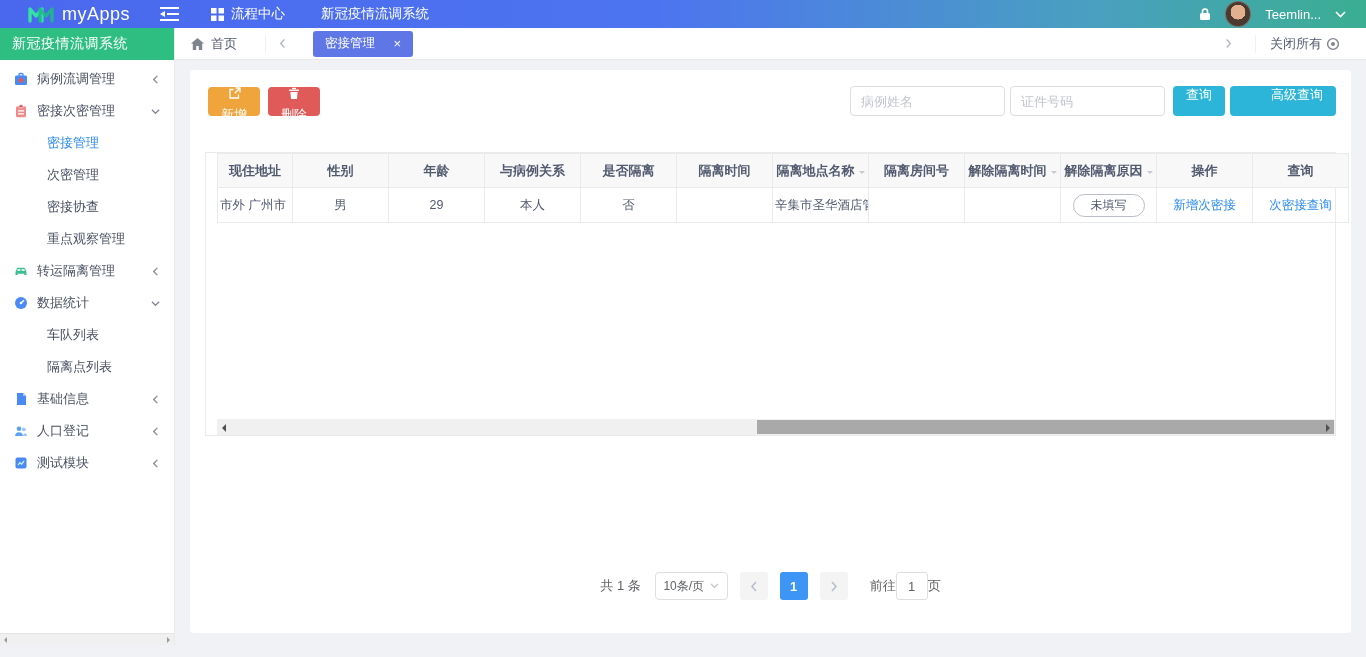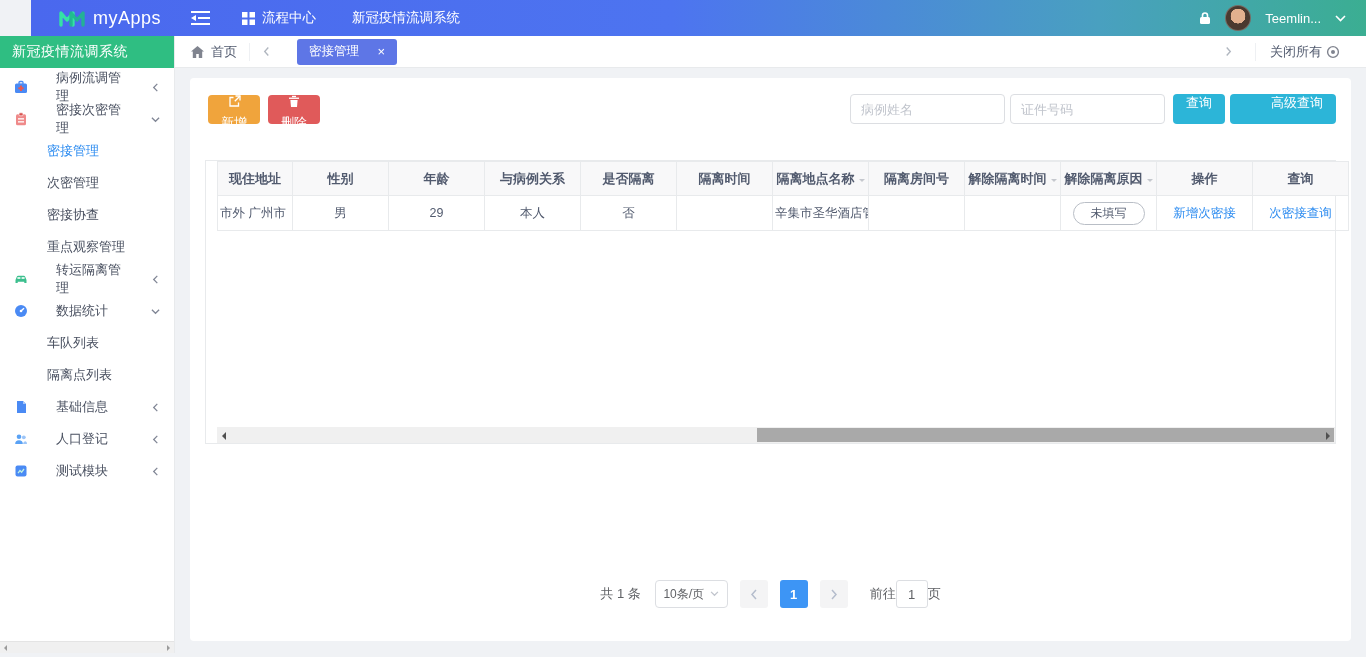--- a/index.html
+++ b/index.html
@@ -1,51 +1,51 @@
 <!DOCTYPE html>
 <html><head>
 <meta charset="utf-8">
 <style>
   * { margin:0; padding:0; box-sizing:border-box; }
   html,body { width:1366px; height:657px; overflow:hidden; }
   body { font-family:"Liberation Sans","DejaVu Sans",sans-serif; font-size:13px; color:#515a6e; background:#f0f2f5; }
 
   
-  .topbar { height:36px; display:flex; align-items:center; color:#fff;
-    background:linear-gradient(90deg,#4a68ee 0%,#4d74f0 48%,#49a0c0 80%,#3bae92 100%);margin-left:31px; }
+  .topbar { height:28px; display:flex; align-items:center; color:#fff;
+    background:linear-gradient(90deg,#4a68ee 0%,#4d74f0 48%,#49a0c0 80%,#3bae92 100%); }
   .logo { display:flex; align-items:center; gap:8px; padding-left:28px; cursor:pointer; }
   .logo-text { font-size:18px; font-weight:400; letter-spacing:.5px; }
   .fold-btn { margin-left:30px; cursor:pointer; display:flex; align-items:center; }
   .top-nav { display:flex; align-items:center; margin-left:32px; gap:36px;text-align:center; }
   .top-nav-item { display:flex; align-items:center; gap:7px; font-size:13.5px; cursor:pointer; }
   .top-right { margin-left:auto; display:flex; align-items:center; gap:14px; padding-right:20px; }
   .avatar { width:26px; height:26px; border-radius:50%;
     background:radial-gradient(circle at 50% 42%, #e2b08e 0 40%, #4a392f 41%); border:1px solid rgba(255,255,255,.25); }
   .user-name { font-size:13px; }
 
   
   .app { display:flex; height:617px; }
 
   
   .sidebar { width:175px; background:#fff; display:flex; flex-direction:column; border-right:1px solid #e8eaec; position:relative; }
   .sidebar-title { height:32px; background:#2fbe82; color:#fff; font-size:14px; display:flex; align-items:center; padding-left:12px; letter-spacing:.5px; }
   .menu { flex:1; overflow:hidden; padding-top:3px; }
-  .menu-item { height:32px; display:flex; align-items:center; padding:0 14px; cursor:pointer; color:#495060;gap:19px; }
+  .menu-item { height:32px; display:flex; align-items:center; padding:0 14px; cursor:pointer; color:#495060; }
   .menu-item .mi-label { margin-left:9px; flex:1; font-size:13px; }
   .menu-sub { height:32px; display:flex; align-items:center; padding-left:47px; cursor:pointer; color:#495060; font-size:13px; }
   .menu-sub.active { color:#2d8cf0; }
   .side-hscroll { height:12px; background:#f0f0f0; border-top:1px solid #e4e4e4; position:relative; }
   .tri { width:0; height:0; position:absolute; top:3px; }
   .tri.l { left:4px; border:3.5px solid transparent; border-right-color:#9a9a9a; border-left:none; }
   .tri.r { right:4px; border:3.5px solid transparent; border-left-color:#9a9a9a; border-right:none; }
 
   
   .main { flex:1; display:flex; flex-direction:column; min-width:0; }
   .tabbar { height:32px; background:#fff; border-bottom:1px solid #e8eaec; display:flex; align-items:center; padding:0 14px 0 16px; }
-  .home-group { display:flex; align-items:center; gap:7px; cursor:pointer; padding-right:12px; border-right:1px solid #eef0f3; }
+  .home-group { display:flex; align-items:center; gap:7px; cursor:pointer; padding-right:28px; border-right:1px solid #eef0f3; }
   .tab-scroll { padding:0 12px; color:#b0b6bf; cursor:pointer; display:flex; align-items:center; }
   .tab { height:26px; background:#5e76e6; color:#fff; border-radius:3px; display:flex; align-items:center; padding:0 12px; margin-left:14px; width:100px; cursor:pointer; }
   .tab-label { flex:1; font-size:12.5px; }
   .tab-close { font-size:13px; cursor:pointer; line-height:1; }
   .tab-right { margin-left:auto; display:flex; align-items:center; }
   .close-all { padding:0 12px 0 14px; border-left:1px solid #eef0f3; margin-left:10px; cursor:pointer; font-size:13px; color:#515a6e; display:flex; align-items:center; gap:4px; }
 
   .content { flex:1; background:#f0f2f5; padding:10px 15px 12px; overflow:hidden; }
   .panel { background:#fff; border-radius:4px; height:563px; padding:16px 15px 0; display:flex; flex-direction:column; }
 

